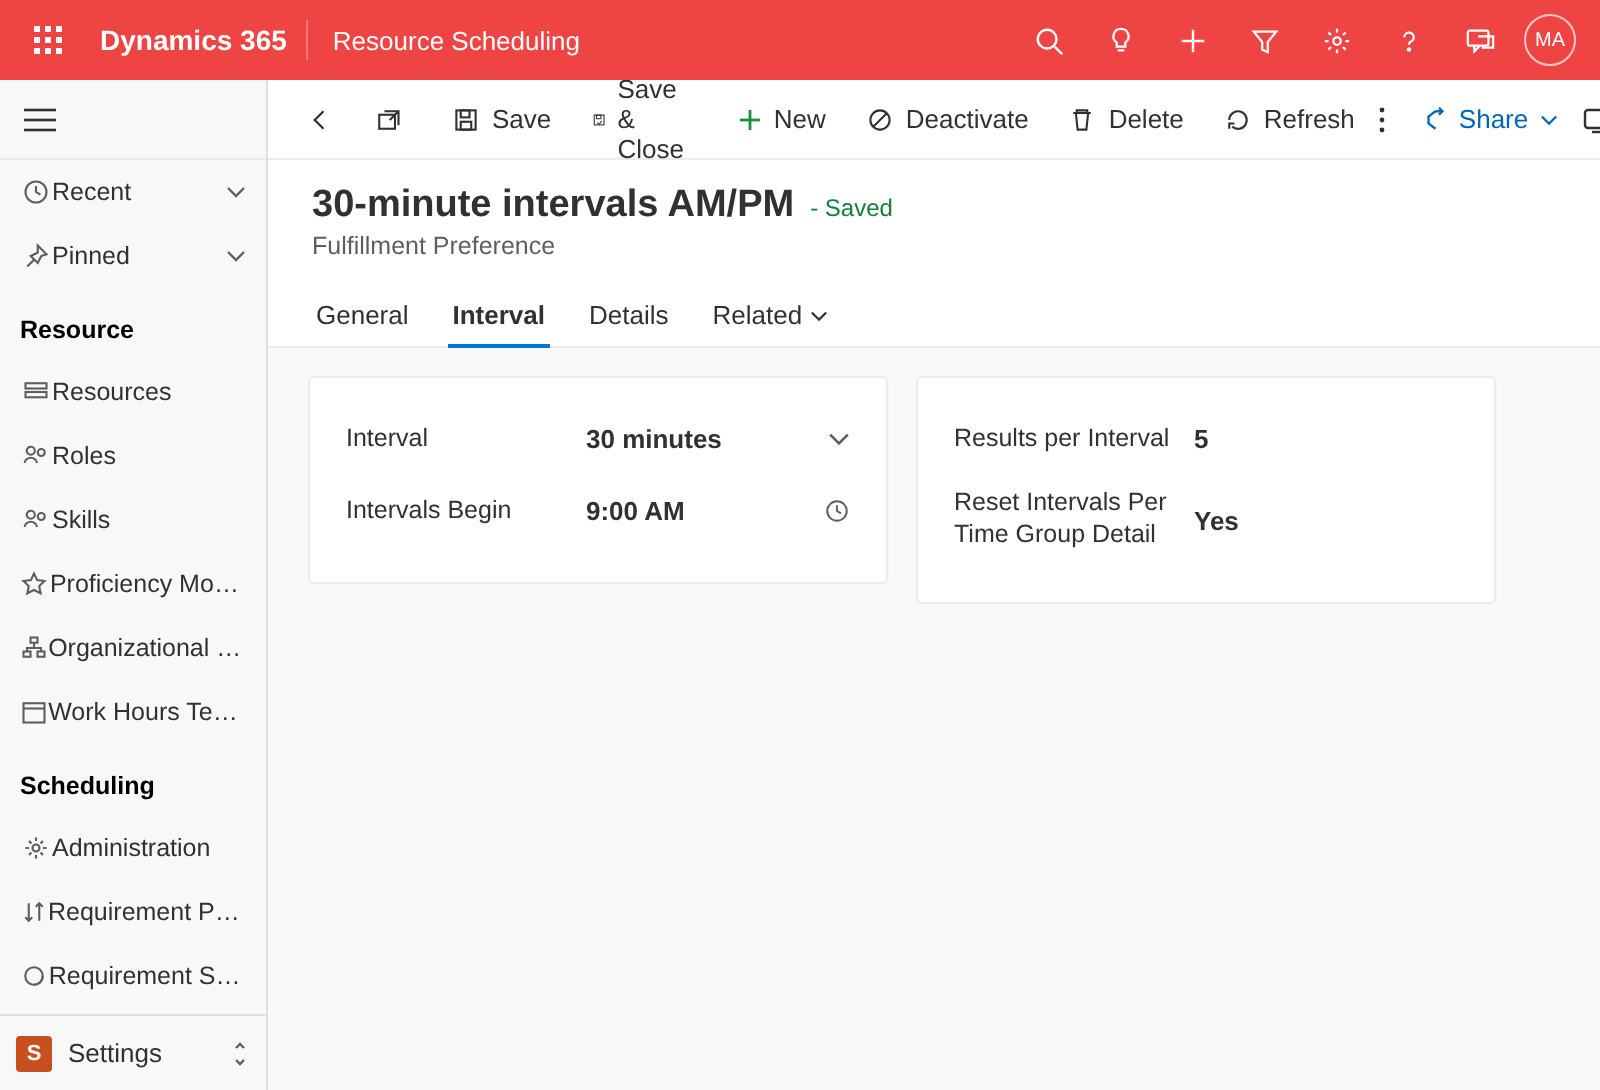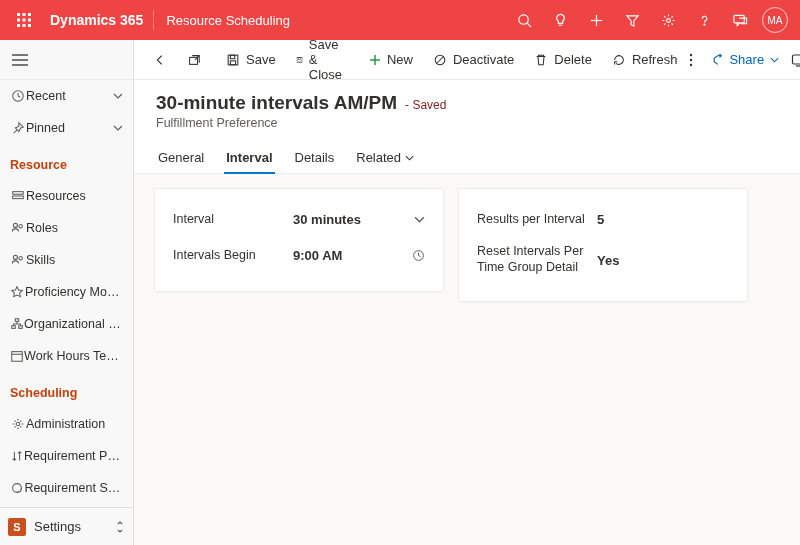--- a/index.html
+++ b/index.html
@@ -12,38 +12,38 @@
 .topbar .spacer { flex:1; }
 .topbar .tbicon { width:36px; height:40px; display:flex; align-items:center; justify-content:center; cursor:pointer; }
 .topbar .avatar { width:26px; height:26px; border:1px solid rgba(255,255,255,0.7); border-radius:50%; display:flex; align-items:center; justify-content:center; font-size:10px; margin:0 4px; }
 svg { display:block; }
 .shell { display:flex; height:505px; }
 .sidebar { width:134px; border-right:1px solid #e1dfdd; background:#f8f8f8; display:flex; flex-direction:column; position:relative; }
 .hamburger { height:40px; display:flex; align-items:center; padding:0 12px; border-bottom:1px solid #edebe9; }
 .sb-scroll { overflow-y:auto; flex:1; }
 .sb-scroll::-webkit-scrollbar{width:6px;} .sb-scroll::-webkit-scrollbar-thumb{background:#c8c6c4;border-radius:3px;}
 .sb-item { height:32px; display:flex; align-items:center; padding:0 10px; cursor:pointer; font-size:12.5px; color:#323130; white-space:nowrap; overflow:hidden; }
-.sb-item.section { font-weight:600; color:#c2410c; padding-top:6px; height:36px; }
+.sb-item.section { font-weight:600; color:#000000; padding-top:6px; height:36px; }
 .sb-item .lbl { overflow:hidden; text-overflow:ellipsis; }
 .sb-item .chev { margin-left:auto; }
 .sb-ic { width:16px; height:16px; display:flex; align-items:center; justify-content:center; color:#605e5c; }
 .area-switch { height:38px; border-top:1px solid #e1dfdd; display:flex; align-items:center; padding:0 8px; gap:8px; cursor:pointer; }
 .area-swatch { width:18px;height:18px;background:#c8501e;color:#fff;display:flex;align-items:center;justify-content:center;font-size:11px;font-weight:600;border-radius:2px; }
 .area-switch .updown { margin-left:auto; color:#605e5c; }
 .main { flex:1; display:flex; flex-direction:column; overflow:hidden; }
 .cmdbar { height:40px; display:flex; align-items:center; padding:0 10px; gap:4px; border-bottom:1px solid #edebe9; }
 .cmdgroup { display:flex; align-items:center; gap:2px; }
 .cmdbtn { height:32px; padding:0 8px; display:flex; align-items:center; gap:6px; cursor:pointer; font-size:13px; color:#323130; border-radius:2px;justify-content:center; }
 .iconbtn { width:32px; justify-content:center; padding:0; }
 .cmdbar .spacer{flex:1;}
 .sharebtn { color:#0067b8; }
 .header { padding:12px 22px 0 22px; }
 .title-row { display:flex; align-items:baseline; gap:8px; }
 .title { font-size:19px; font-weight:600; }
-.saved { font-size:12px; color:#7f1d1d; }
+.saved { font-size:12px; color:#15803d; }
 .subtitle { font-size:12.5px; color:#605e5c; margin-top:2px; }
 .tabs { display:flex; gap:18px; margin-top:12px; padding:0 22px; border-bottom:1px solid #edebe9;align-items:flex-end; }
 .tab { padding:8px 2px; font-size:13px; cursor:pointer; position:relative; display:flex; align-items:center; gap:4px;}
 .tab.active { font-weight:600; }
 .tab.active::after { content:""; position:absolute; left:0; right:0; bottom:-1px; height:2px; background:#0078d4; }
 .content { flex:1; background:#faf9f8; padding:14px 20px; display:flex; gap:14px; align-items:flex-start; overflow:auto;}
 .card { background:#fff; border:1px solid #edebe9; border-radius:3px; padding:12px 18px 18px 18px; box-shadow:0 1px 2px rgba(0,0,0,0.02); }
 .card1 { width:290px; }
 .card2 { width:290px; }
 .frow { display:flex; align-items:center; height:36px; }

